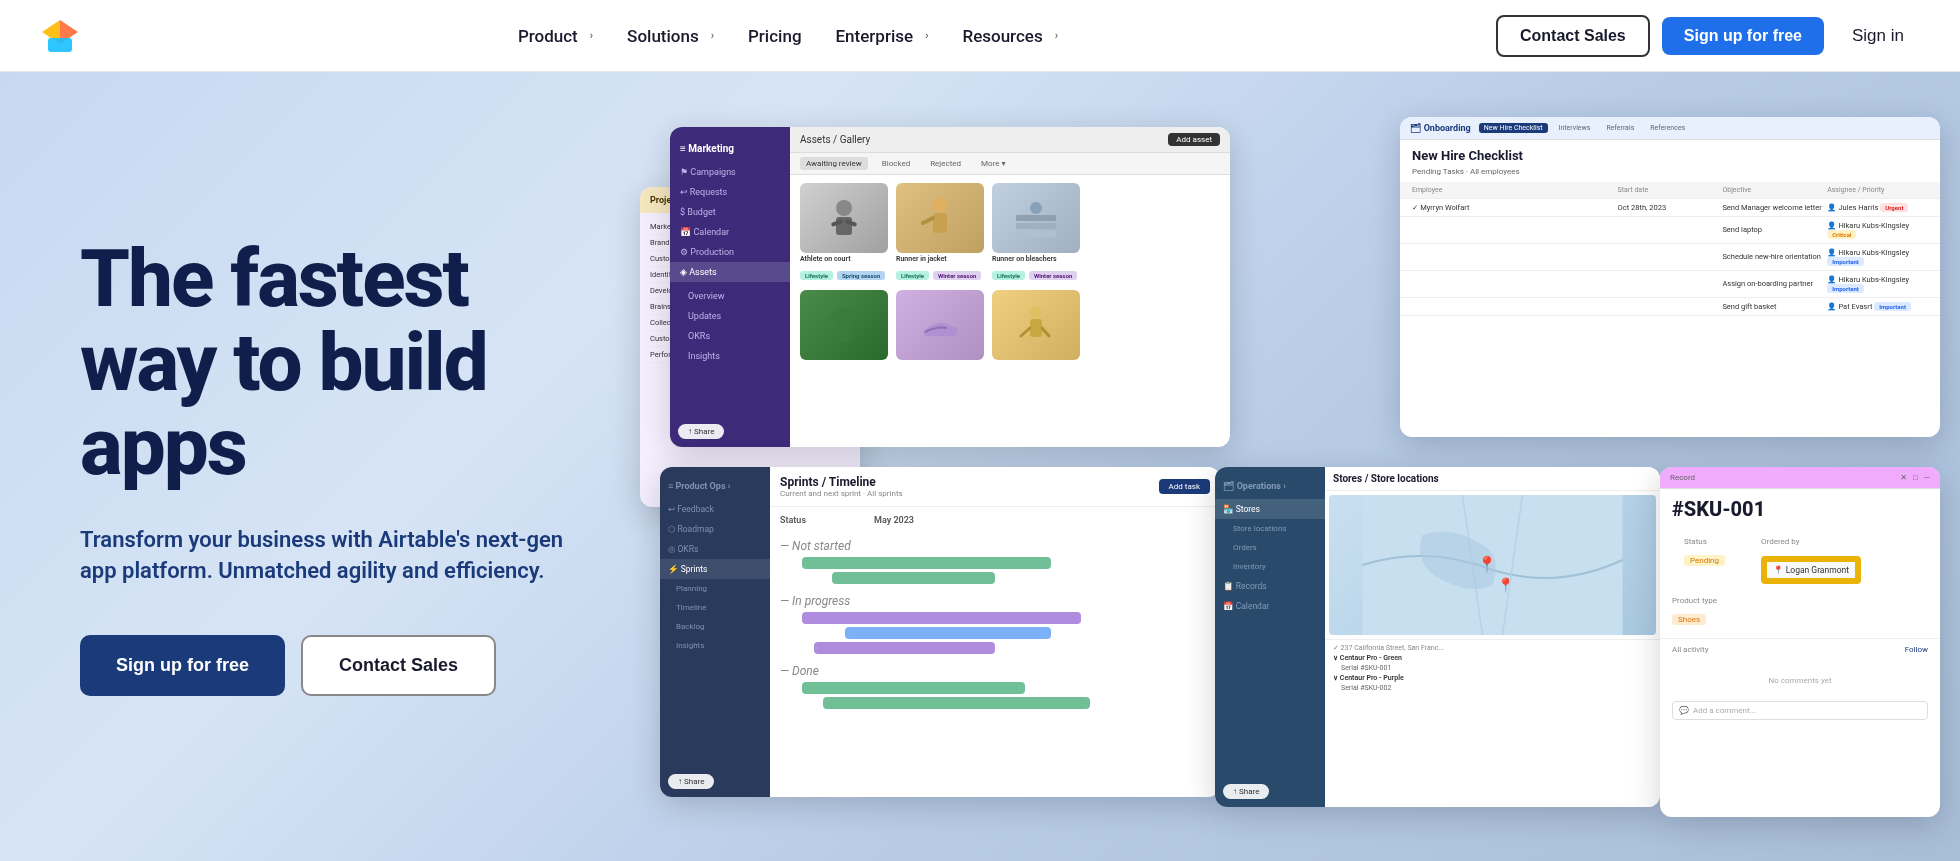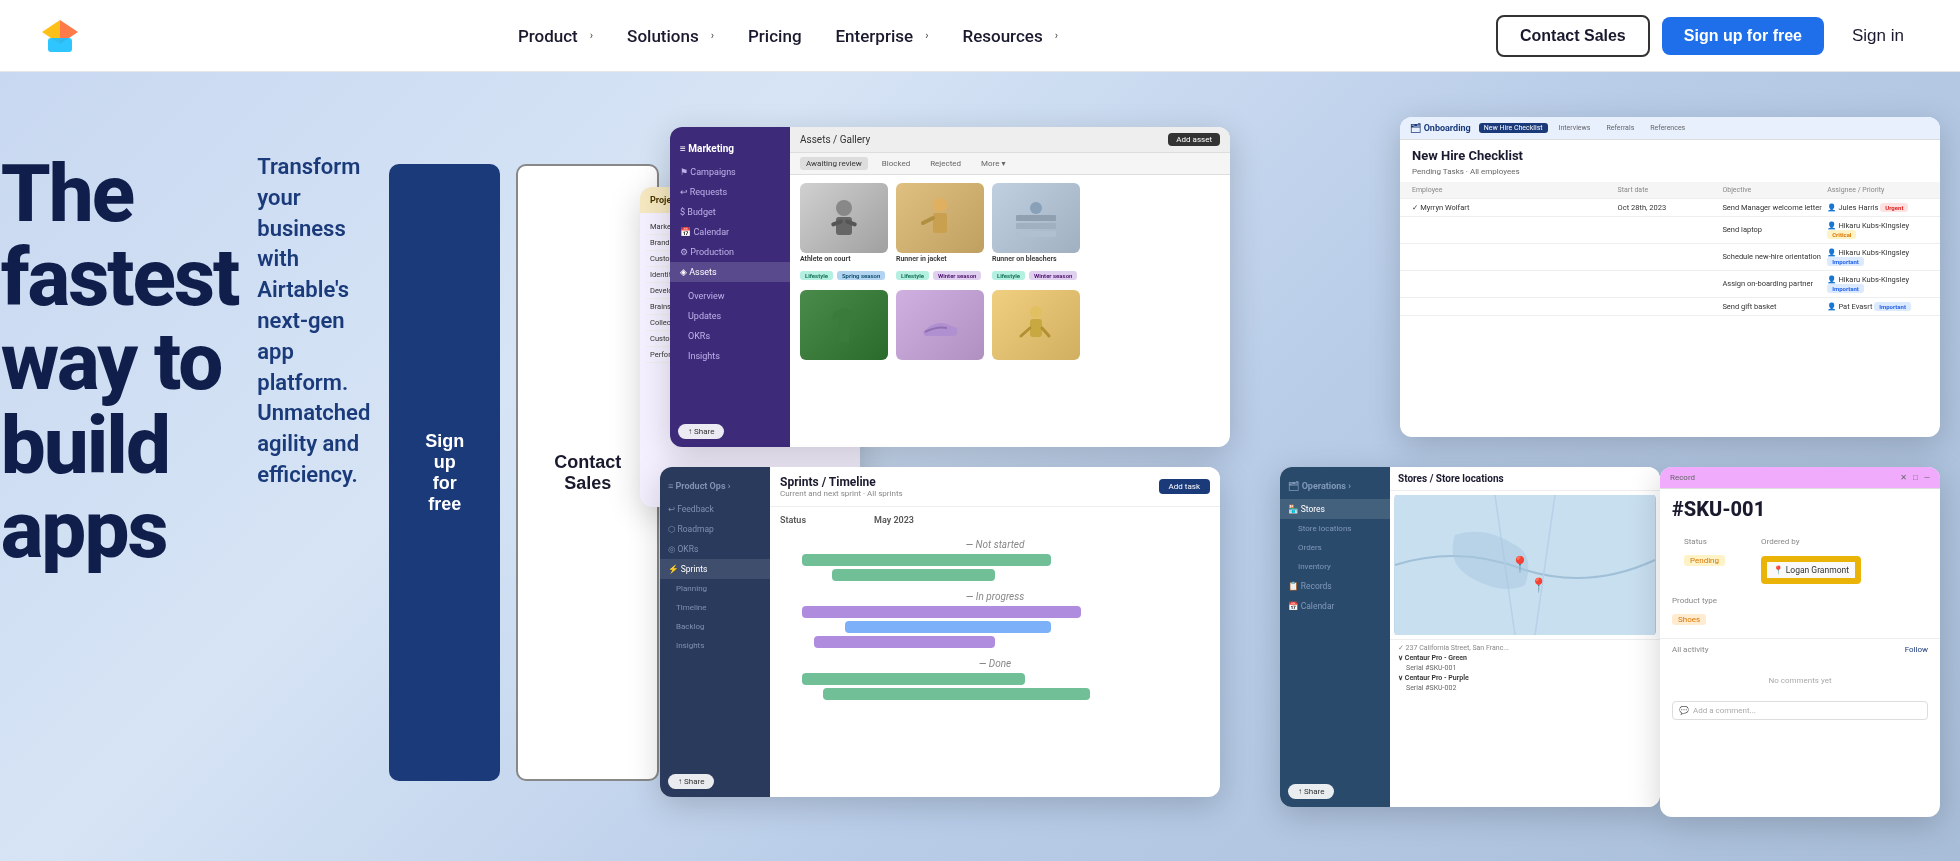--- a/index.html
+++ b/index.html
@@ -34,21 +34,21 @@
       font-size: 17px; font-weight: 500; cursor: pointer; color: #1a1a2e;
     }
 
     
     .hero {
       background: linear-gradient(135deg, #c8d8f0 0%, #d6e4f5 30%, #b8cce8 60%, #a8bdd8 100%);
       min-height: 789px; display: flex; align-items: stretch; position: relative; overflow: hidden;
     }
     .hero-left {
       flex: 0 0 auto; width: 640px; padding: 80px 60px 80px 80px;
-      display: flex; flex-direction: row; justify-content: center; gap: 19px;
+      display: flex; flex-direction: column; justify-content: center; gap: 36px;
     }
     .hero-title {
       font-size: 80px; font-weight: 800; line-height: 1.05;
       color: #0f1e4a; letter-spacing: -2px;
     }
     .hero-subtitle {
       font-size: 22px; font-weight: 600; color: #1a3a7a; line-height: 1.4; max-width: 520px;
     }
     .hero-buttons { display: flex; gap: 16px; margin-top: 12px; }
     .btn-signup-hero {
@@ -164,32 +164,32 @@
       padding: 8px 10px; display: flex; align-items: center; justify-content: space-between;
       border-bottom: 1px solid #eee; background: #fff;
     }
     .sprints-title { font-size: 12px; font-weight: 700; color: #1a1a2e; }
     .sprints-subtitle { font-size: 8px; color: #888; }
     .add-task-btn { background: #1a3a7a; color: #fff; padding: 3px 10px; border-radius: 4px; font-size: 8px; }
     .sprints-content { flex: 1; padding: 8px 10px; overflow: hidden; }
     .sprint-period { font-size: 9px; font-weight: 600; color: #555; margin-bottom: 6px; }
     .sprint-section { margin-bottom: 10px; }
     .sprint-status {
-      font-size: 10px; color: #888; margin-bottom: 4px; font-style: italic; text-align: center;
+      font-size: 12px; color: #888; margin-bottom: 4px; font-style: italic;
     }
     .gantt-bar {
       height: 12px; border-radius: 4px; margin-bottom: 3px; opacity: 0.8;
     }
     .bar-green { background: #4caf7d; }
     .bar-purple { background: #9c6fd6; }
     .bar-blue { background: #5b9cf6; }
 
     
     .card-operations {
-      bottom: 20px; right: 280px; width: 380px; height: 340px;
+      bottom: 20px; right: 280px; width: 445px; height: 340px;
     }
     .card-operations-inner { display: flex; height: 100%; }
     .sidebar-ops {
       width: 110px; background: #2a4a6c; padding: 10px 0; display: flex; flex-direction: column;
     }
     .sidebar-ops-title { color: #8099b8; font-size: 9px; font-weight: 700; padding: 4px 8px 8px; }
     .sidebar-ops-item { padding: 5px 8px; font-size: 8.5px; color: #8099b8; }
     .sidebar-ops-item.active { background: rgba(255,255,255,0.12); color: #fff; }
     .ops-main { flex: 1; display: flex; flex-direction: column; background: #fff; }
     .ops-header { padding: 6px 8px; font-size: 10px; font-weight: 700; color: #1a1a2e; border-bottom: 1px solid #eee; }

